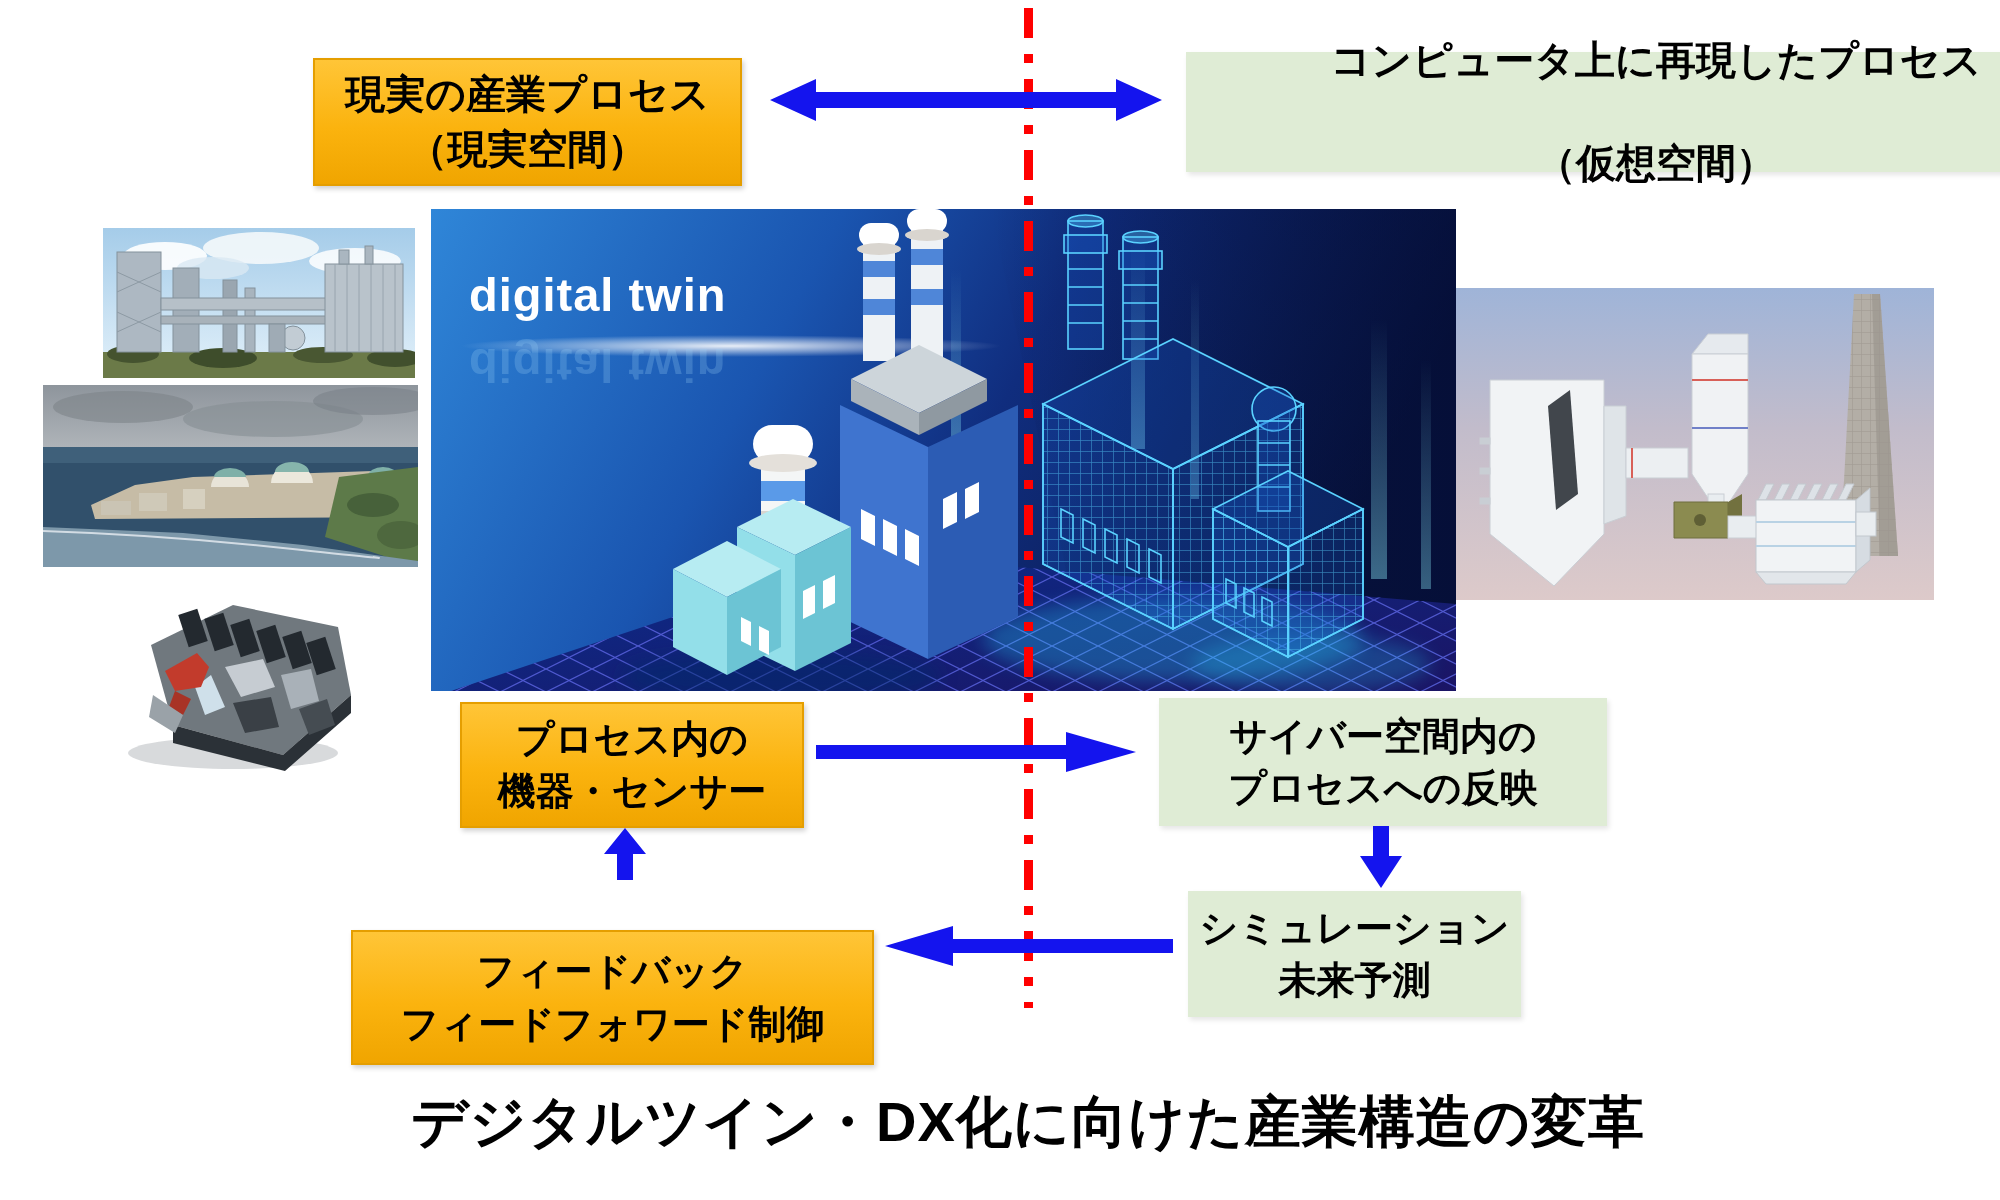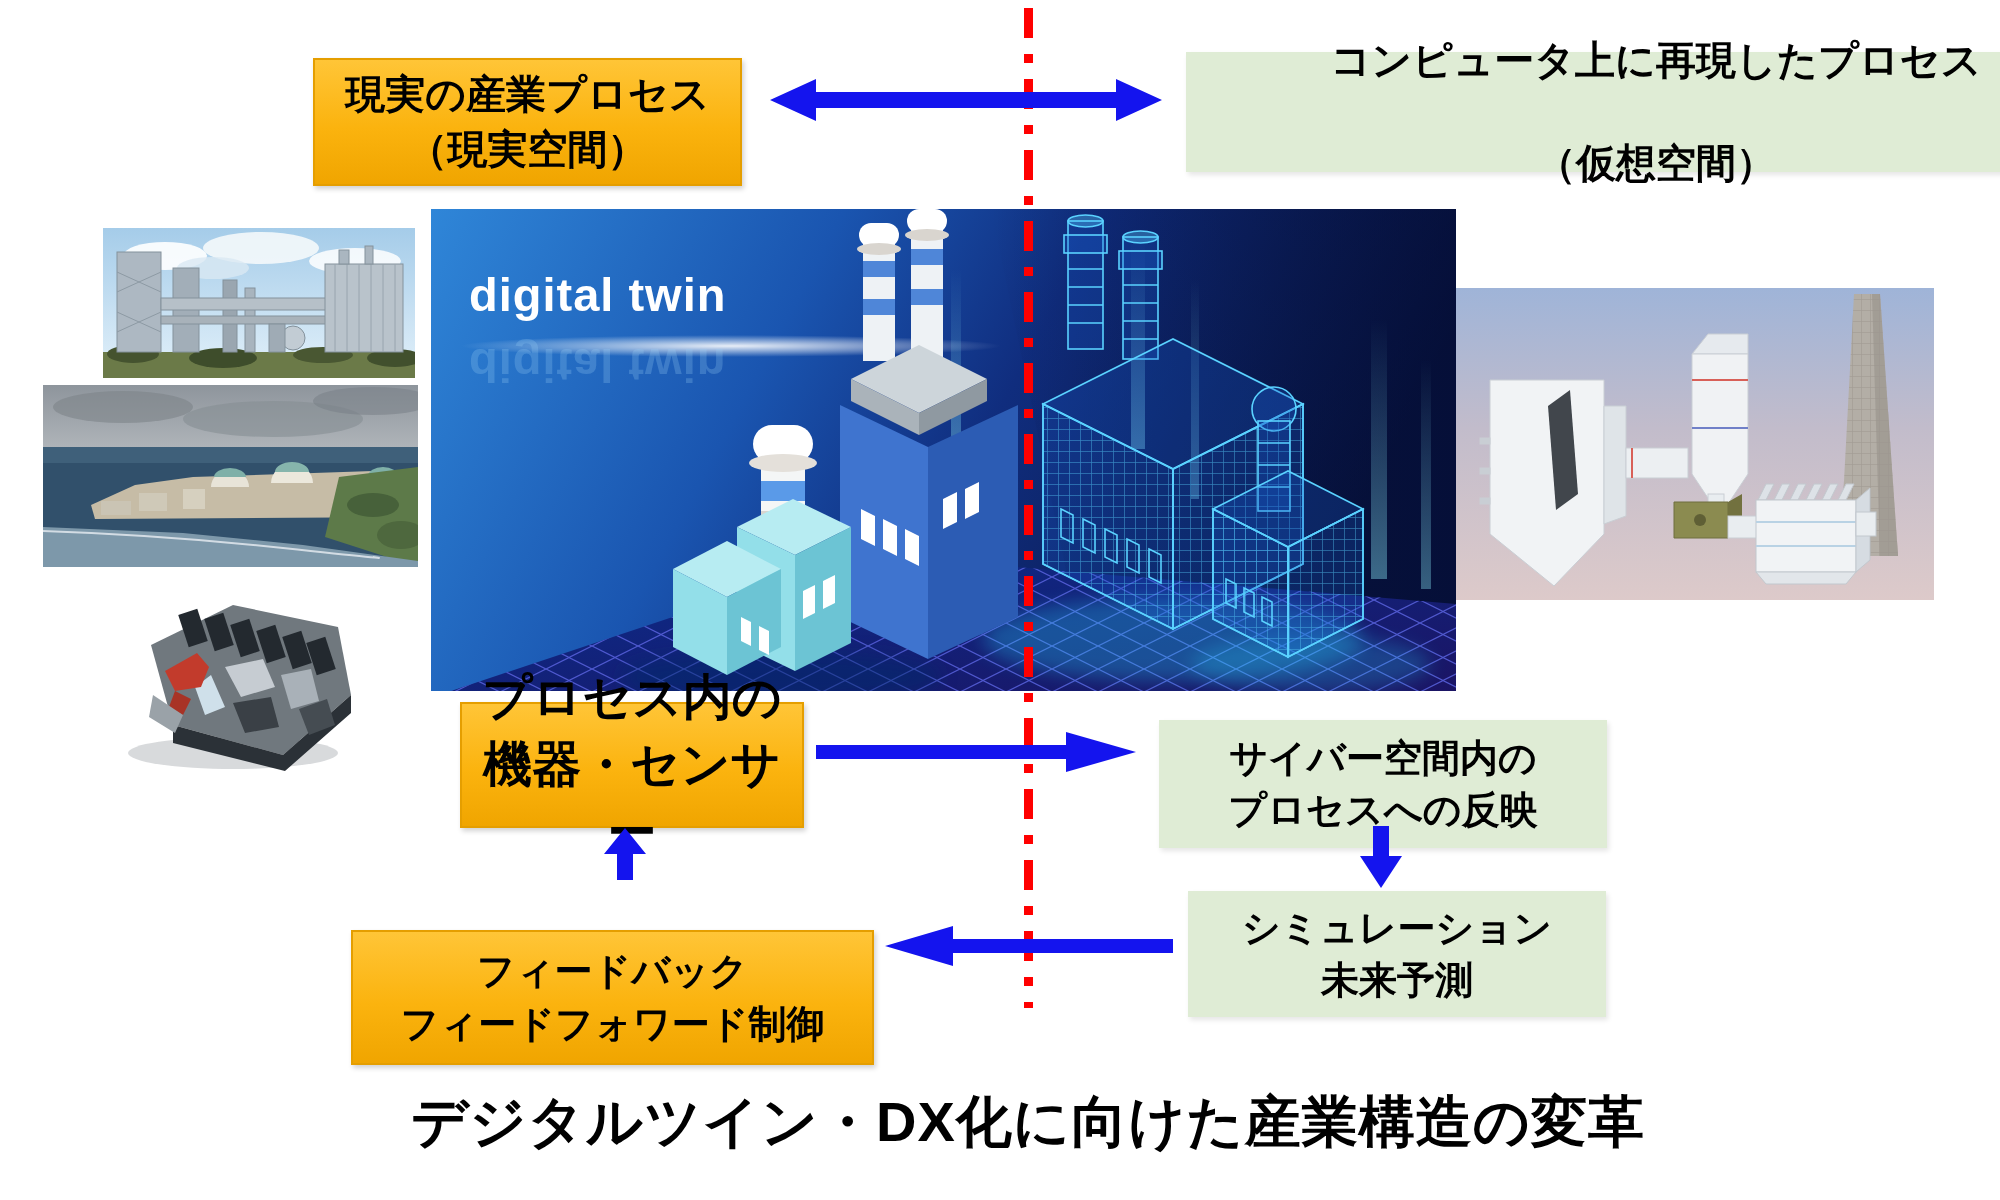--- a/index.html
+++ b/index.html
@@ -326,39 +326,39 @@
       <polygon points="366,212 374,196 382,196 374,212" fill="#dde2e7"></polygon>
       <polygon points="382,212 390,196 398,196 390,212" fill="#dde2e7"></polygon>
       <rect x="300" y="212" width="100" height="72" fill="#f1f3f5"></rect>
       <path d="M300,234 h100 M300,258 h100" stroke="#b9d2e4" stroke-width="2"></path>
       <polygon points="400,212 414,200 414,272 400,284" fill="#d6dce2"></polygon>
       <polygon points="300,284 400,284 390,296 310,296" fill="#e2e6ea"></polygon>
       <rect x="400" y="224" width="20" height="24" fill="#e9edf0"></rect>
     </g>
   </svg>
 
-  <div class="label-box orange" style="left:432px;top:702px;width:340px;height:122px;font-size:49px;">
+  <div class="label-box orange" style="left:432px;top:702px;width:340px;height:122px;font-size:38px;">
     <span>プロセス内の</span>
     <span>機器・センサー</span>
   </div>
 
-  <div class="label-box green" style="left:1131px;top:720px;width:448px;height:128px;font-size:38px;">
+  <div class="label-box green" style="left:1131px;top:698px;width:448px;height:128px;font-size:38px;">
     <span>サイバー空間内の</span>
     <span>プロセスへの反映</span>
   </div>
 
   <svg class="arrow" style="left:786px;top:729px;" width="324" height="46" viewBox="0 0 324 46">
     <polygon points="2,16 252,16 252,3 322,23 252,43 252,30 2,30"></polygon>
   </svg>
 
   <svg class="arrow" style="left:1330px;top:824px;" width="46" height="66" viewBox="0 0 46 66">
     <polygon points="15,2 31,2 31,32 44,32 23,64 2,32 15,32"></polygon>
   </svg>
 
-  <div class="label-box green" style="left:1160px;top:891px;width:418px;height:126px;font-size:38px;">
+  <div class="label-box green" style="left:1160px;top:891px;width:333px;height:126px;font-size:38px;">
     <span>シミュレーション</span>
     <span>未来予測</span>
   </div>
 
   <svg class="arrow" style="left:855px;top:923px;" width="292" height="46" viewBox="0 0 292 46">
     <polygon points="290,16 70,16 70,3 2,23 70,43 70,30 290,30"></polygon>
   </svg>
 
   <div class="label-box orange" style="left:323px;top:930px;width:519px;height:131px;font-size:38px;">
     <span>フィードバック</span>

